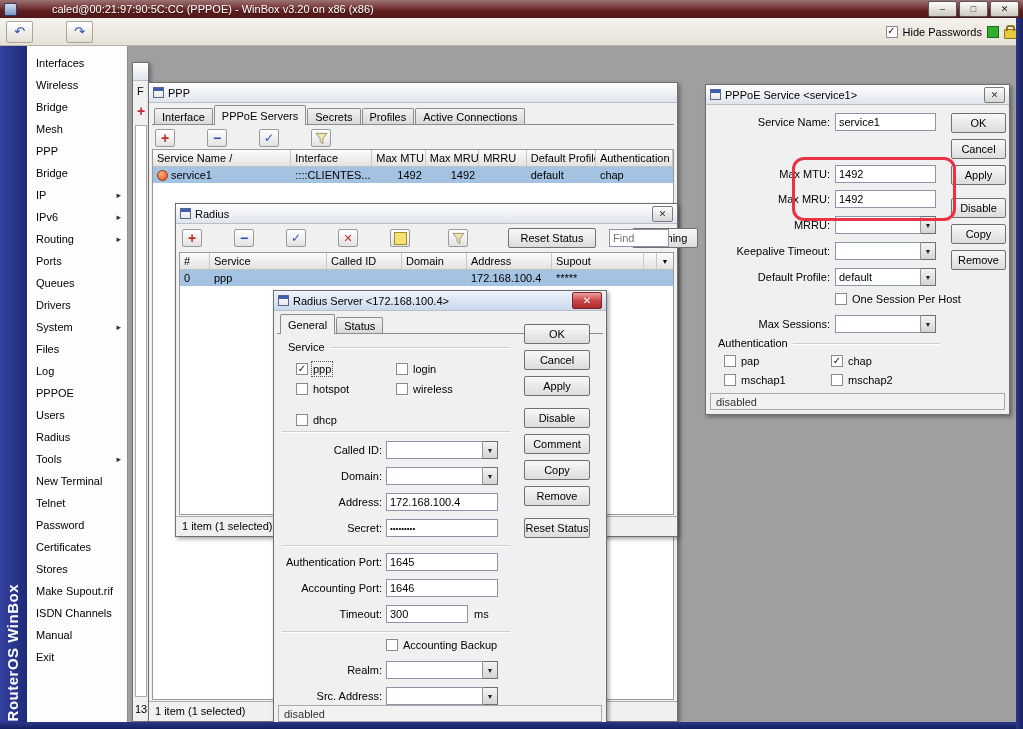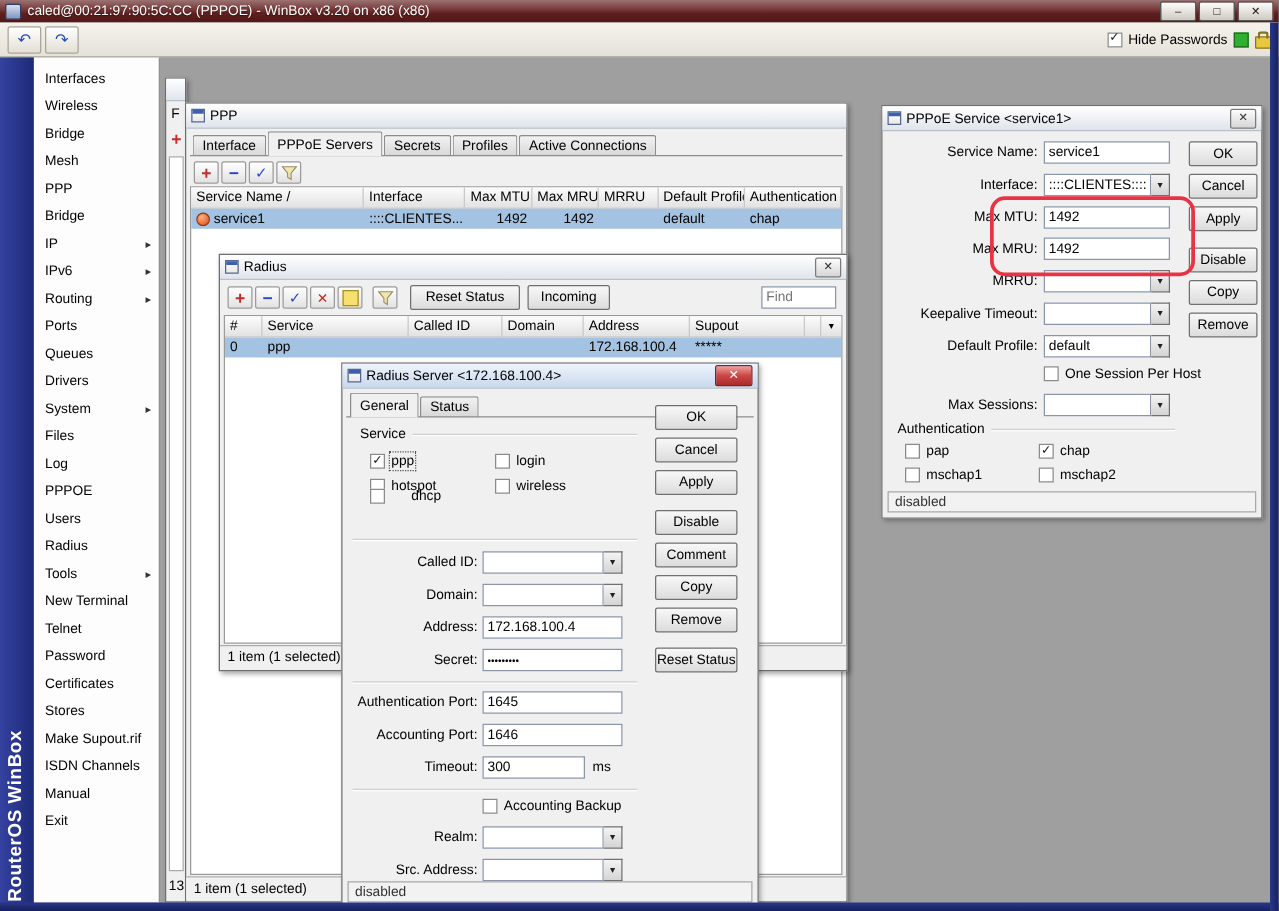--- a/index.html
+++ b/index.html
@@ -1,18 +1,18 @@
 <!DOCTYPE html>
 <html><head>
 <meta charset="utf-8">
 <style>
   html,body{margin:0;padding:0;background:#666;}
   .screen{position:relative;width:1023px;height:729px;overflow:hidden;background:#9f9f9f;
           font-family:"Liberation Sans","DejaVu Sans",sans-serif;font-size:11px;color:#000;}
-  .abs{position:absolute;box-sizing:border-box;}
+  .abs{position:absolute;box-sizing:border-box;gap:30px;}
 
   
   .app-titlebar{left:0;top:0;width:1023px;height:18px;display:flex;align-items:center;padding:0 4px;
     background:linear-gradient(#9b7272 0%,#7a3c3c 40%,#5e1f1f 60%,#521717 100%);}
   .app-ico{width:11px;height:11px;border:1px solid #2f3f66;border-radius:2px;background:linear-gradient(#d7e0ef,#7d93c0);}
   .app-title{color:#fff;margin-left:5px;white-space:nowrap;text-shadow:0 1px 1px rgba(0,0,0,.5);}
   .wc{display:flex;gap:2px;margin-left:auto;}
   .wcbtn{width:27px;height:14px;border:1px solid #565656;border-radius:2px;color:#222;font-size:9px;
     background:linear-gradient(#fdfdfd,#cfcac0);display:flex;align-items:center;justify-content:center;}
   .app-toolbar{left:0;top:18px;width:1023px;height:28px;display:flex;align-items:center;padding:0 6px;
@@ -366,21 +366,21 @@
       <span>login</span>
     </div>
     <div class="frow" style="left:22px;top:92px;gap:5px">
       <span class="cb"></span>
       <span>hotspot</span>
     </div>
     <div class="frow" style="left:122px;top:92px;gap:5px">
       <span class="cb"></span>
       <span>wireless</span>
     </div>
-    <div class="frow" style="left:22px;top:100px;gap:21px">
+    <div class="frow" style="left:22px;top:123px;gap:5px">
       <span class="cb"></span>
       <span>dhcp</span>
     </div>
     <div class="sepline" style="left:8px;top:140px;width:228px"></div>
 
     <div class="frow" style="left:6px;top:150px">
       <span class="flabel" style="width:102px">Called ID:</span>
       <input class="txt" style="width: 97px; margin-left: 4px;" value="">
       <span class="drop">▼</span>
     </div>
@@ -445,25 +445,20 @@
     <div class="wtitle">
       <span class="winico"></span>
       <span class="t">PPPoE Service &lt;service1&gt;</span>
       <span class="close-g">✕</span>
     </div>
 
     <div class="frow" style="left:6px;top:28px">
       <span class="flabel" style="width:118px">Service Name:</span>
       <input class="txt" style="width: 101px; margin-left: 5px;" value="service1">
     </div>
-    <div class="frow" style="left:6px;top:54px">
-      <span class="flabel" style="width:118px">Interface:</span>
-      <input class="txt" style="width: 86px; margin-left: 5px;" value="::::CLIENTES::::">
-      <span class="drop">▼</span>
-    </div>
     <div class="frow" style="left:6px;top:80px">
       <span class="flabel" style="width:118px">Max MTU:</span>
       <input class="txt" style="width: 101px; margin-left: 5px;" value="1492">
     </div>
     <div class="frow" style="left:6px;top:105px">
       <span class="flabel" style="width:118px">Max MRU:</span>
       <input class="txt" style="width: 101px; margin-left: 5px;" value="1492">
     </div>
     <div class="annotation" style="left:86px;top:72px;width:158px;height:58px"></div>
     <div class="frow" style="left:6px;top:131px">

